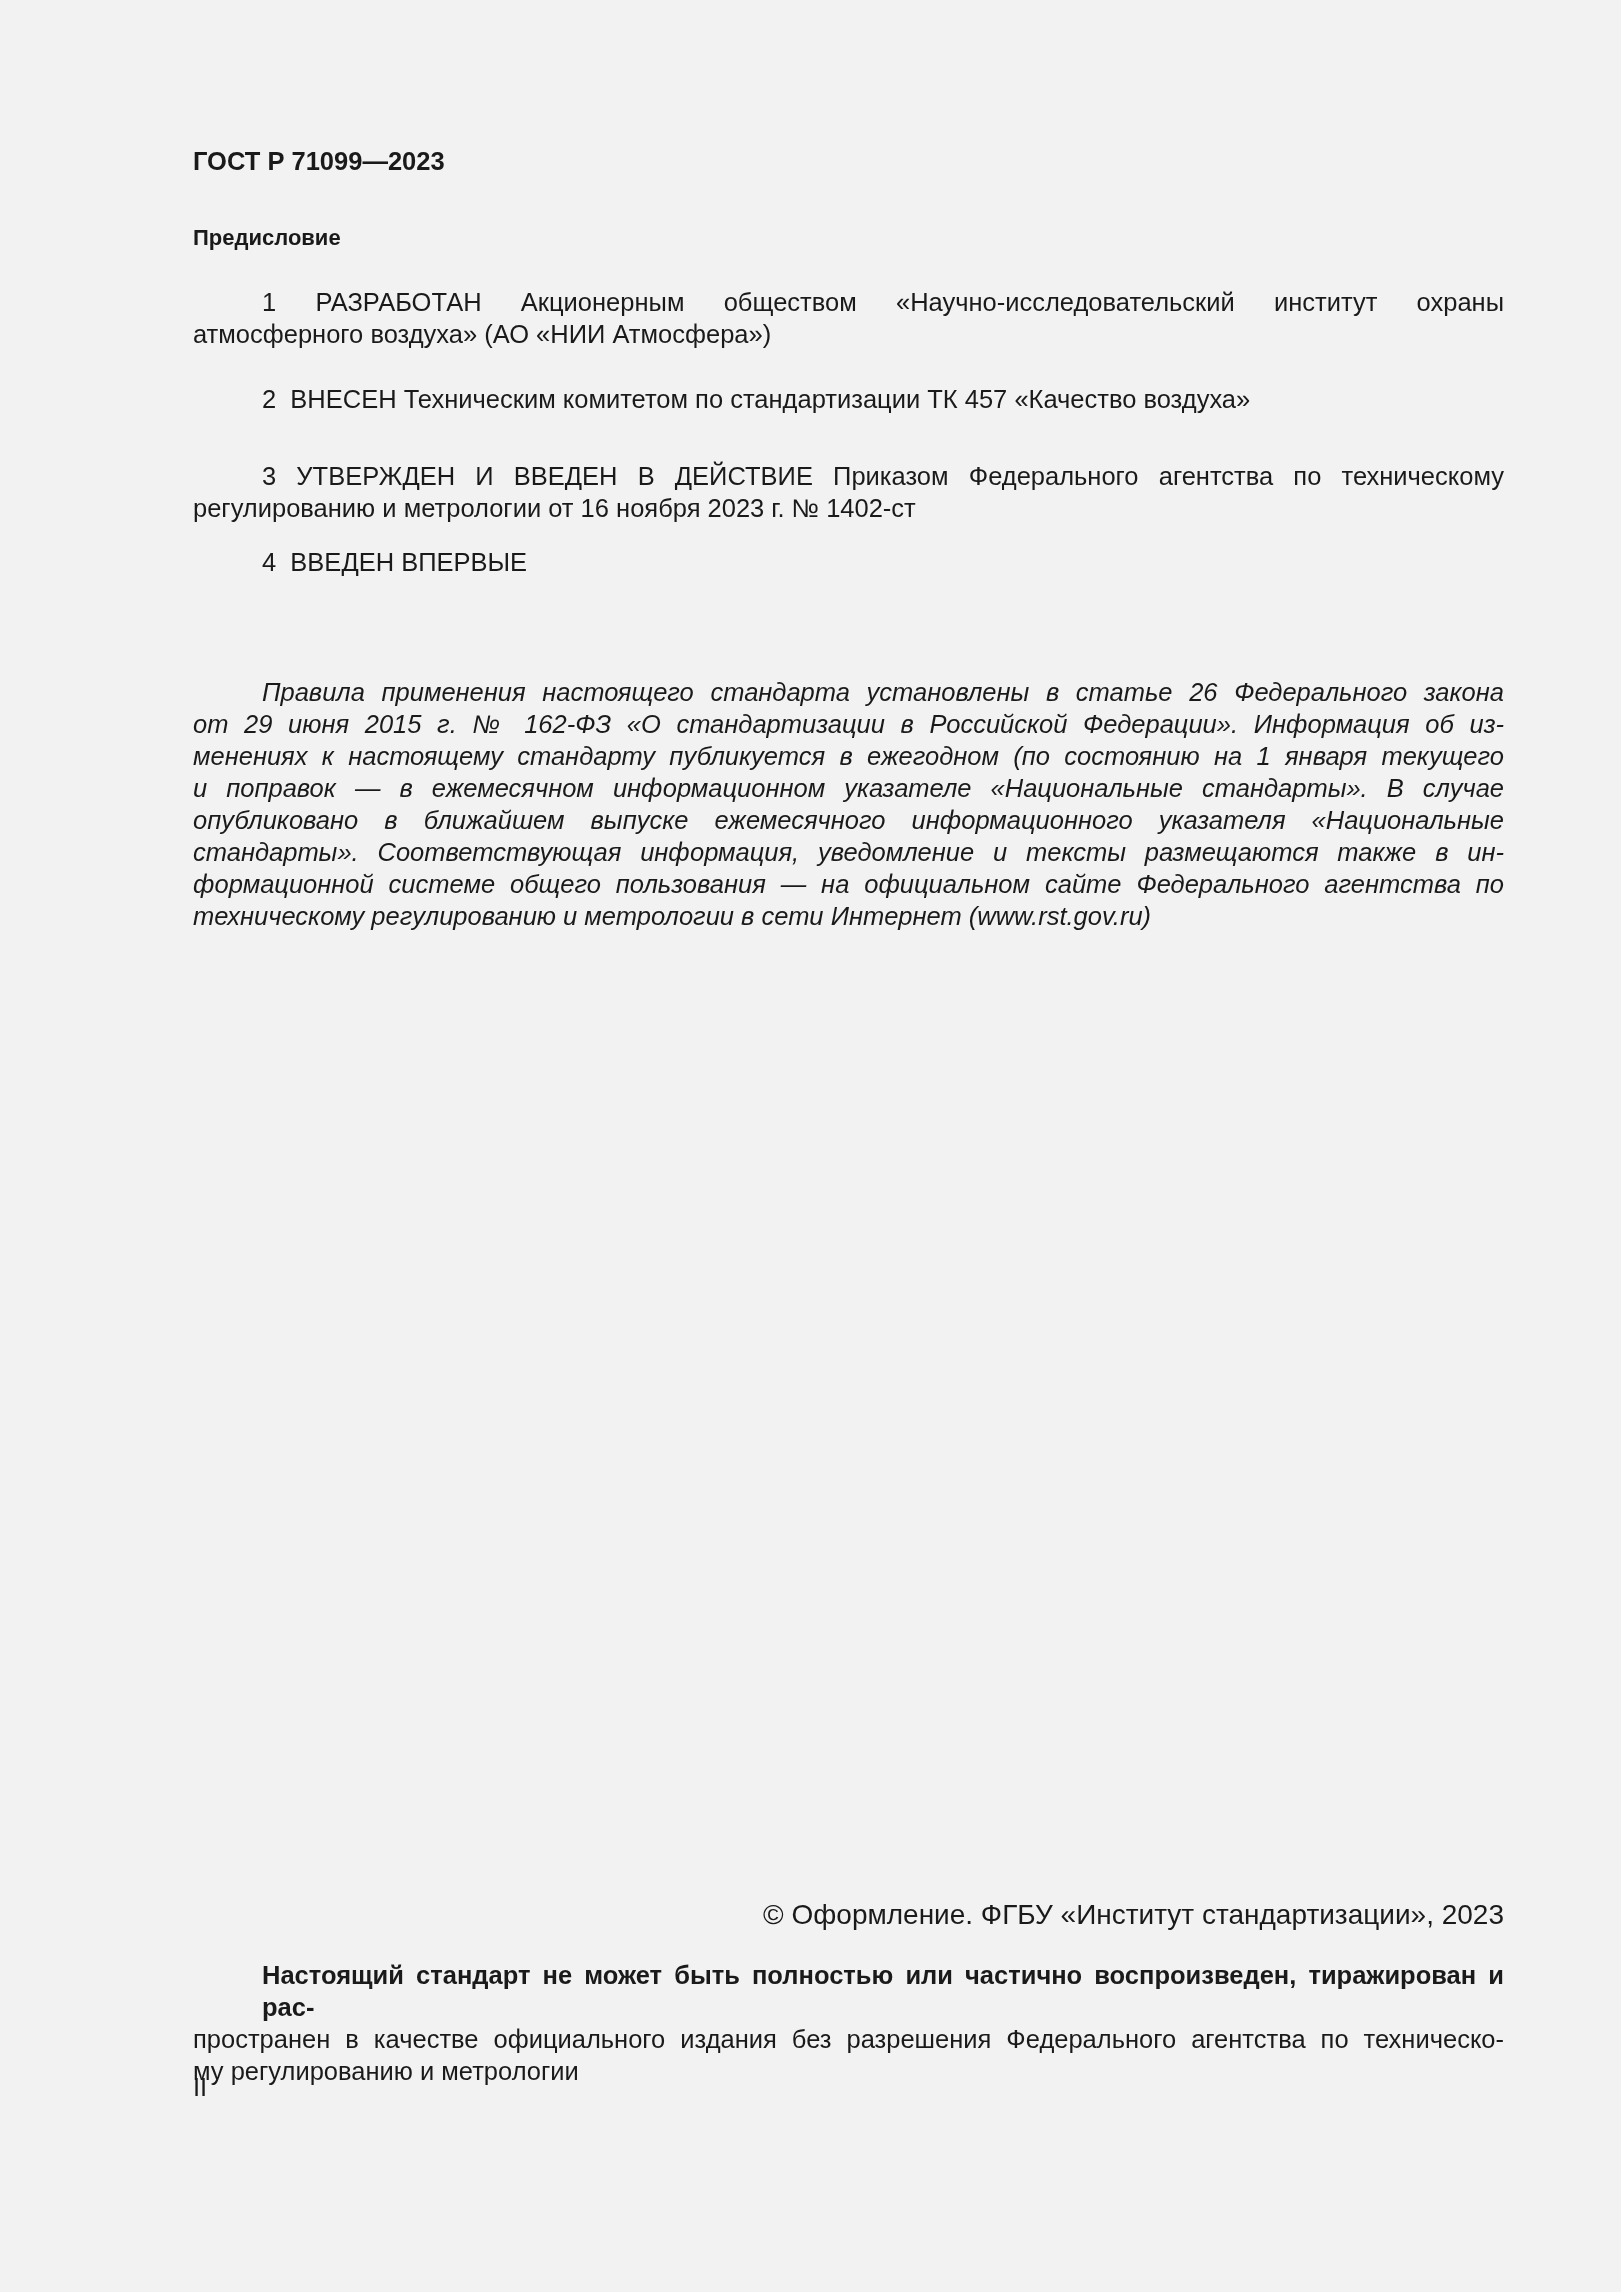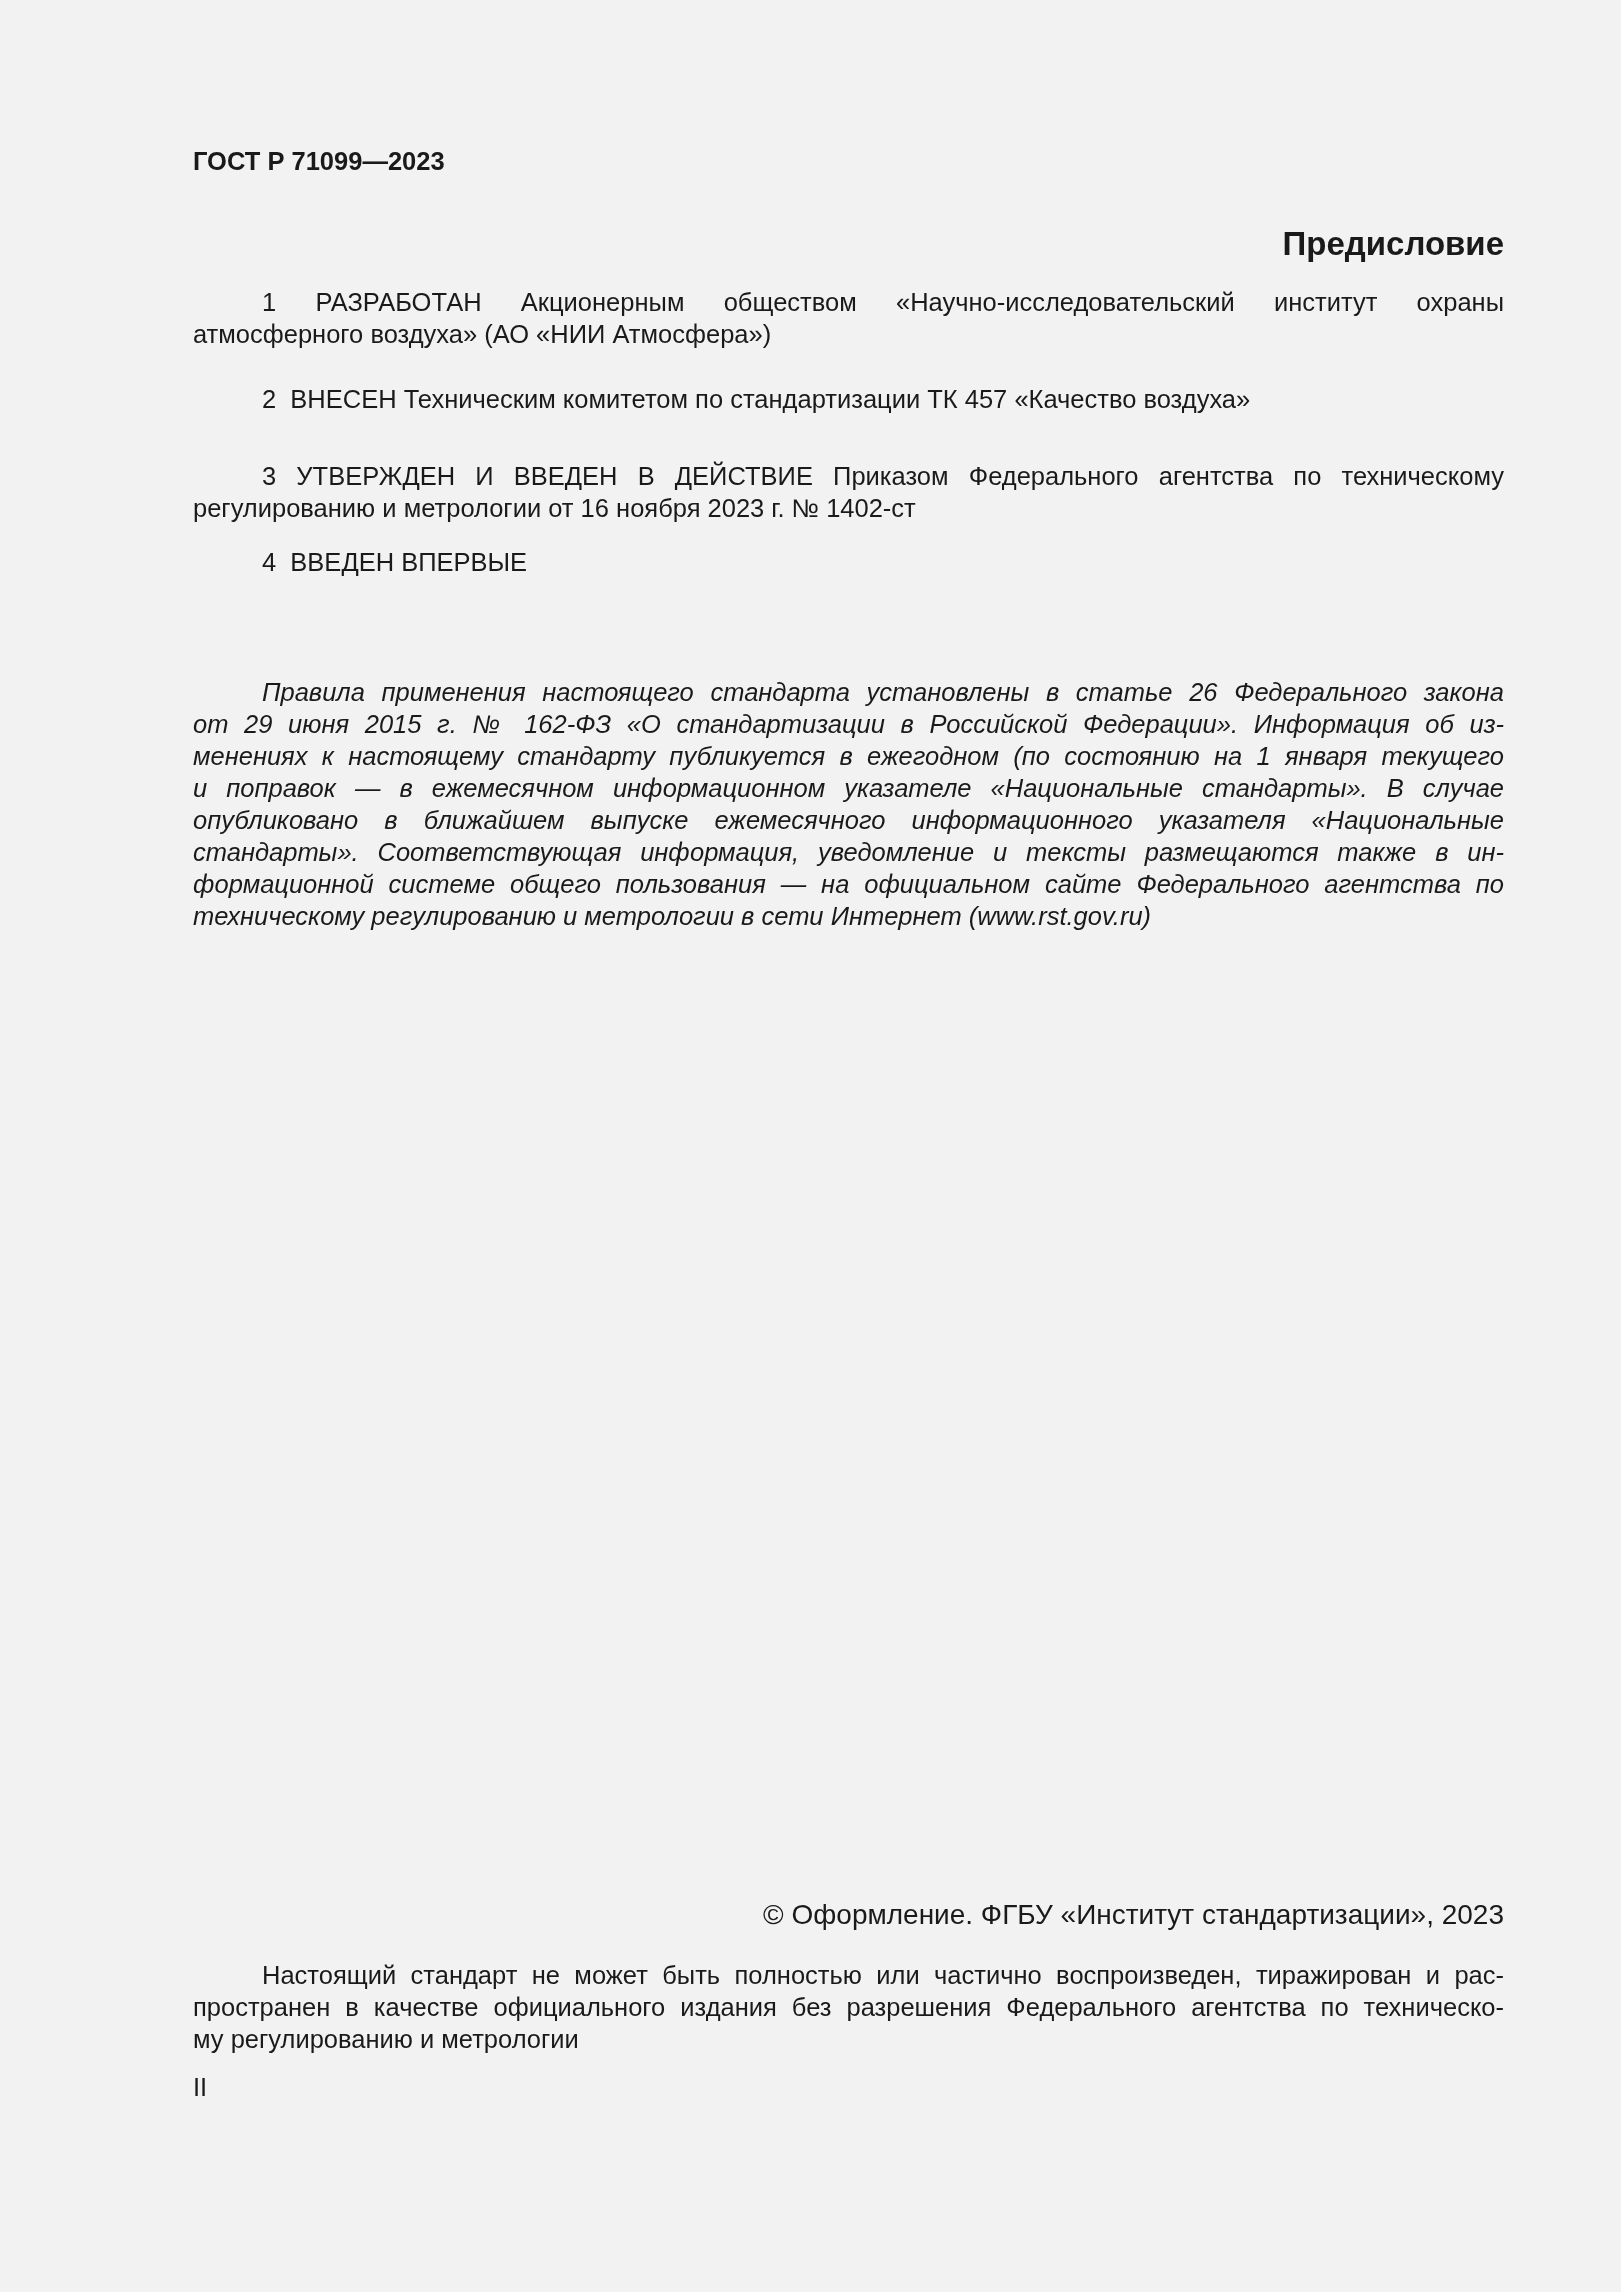--- a/index.html
+++ b/index.html
@@ -24,22 +24,22 @@
       top: 147px;
       font-size: 25.5px;
       font-weight: bold;
       letter-spacing: 0px;
     }
     .title {
       position: absolute;
       left: 0;
       width: 1311px;
       top: 225px;
-      text-align: right;
-      font-size: 33px;
+      text-align: left;
+      font-size: 22px;
       font-weight: bold;
     }
     .para {
       position: absolute;
       left: 0;
       width: 1311px;
       font-size: 25.5px;
       line-height: 32px;
       text-align: justify;
       text-align-last: left;
@@ -105,21 +105,21 @@
     <span class="line-just" style="white-space: normal; text-align-last: justify;">и поправок — в ежемесячном информационном указателе «Национальные стандарты». В случае</span>
     <span class="line-just" style="white-space: normal; text-align-last: justify;">опубликовано в ближайшем выпуске ежемесячного информационного указателя «Национальные</span>
     <span class="line-just" style="white-space: normal; text-align-last: justify;">стандарты». Соответствующая информация, уведомление и тексты размещаются также в ин-</span>
     <span class="line-just" style="white-space: normal; text-align-last: justify;">формационной системе общего пользования — на официальном сайте Федерального агентства по</span>
     <span class="line-left">техническому регулированию и метрологии в сети Интернет (www.rst.gov.ru)</span>
   </div>
 
   <div class="copyright">© Оформление. ФГБУ «Институт стандартизации», 2023</div>
 
   <div class="para" style="top:1959px;">
-    <span class="line-just" style="padding-left: 69px; white-space: normal; text-align-last: justify;">Настоящий стандарт не может быть полностью или частично воспроизведен, тиражирован и рас-</span>
+    <span class="line-just" style="padding-left: 69px; white-space: normal; text-align-last: justify; font-weight: bold;">Настоящий стандарт не может быть полностью или частично воспроизведен, тиражирован и рас-</span>
     <span class="line-just" style="white-space: normal; text-align-last: justify;">пространен в качестве официального издания без разрешения Федерального агентства по техническо-</span>
     <span class="line-left">му регулированию и метрологии</span>
   </div>
 
   <div class="pagenum">II</div>
 
 </div>
 
 
 </body></html>

